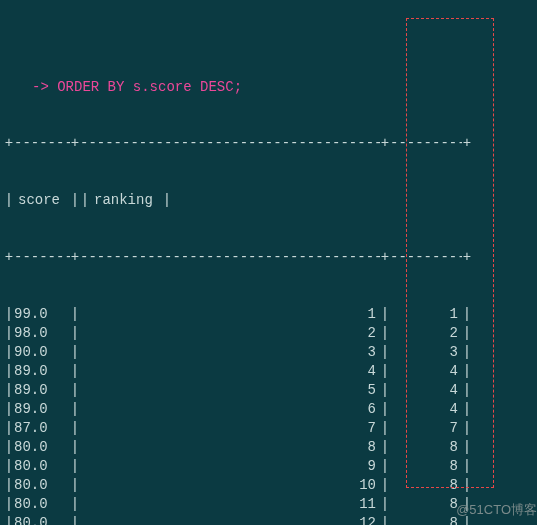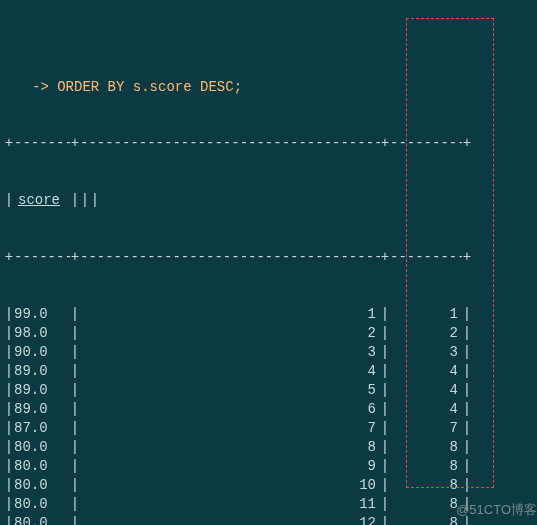--- a/index.html
+++ b/index.html
@@ -8,28 +8,28 @@
     color: #c8d8d8;
     font-family: Consolas, 'Courier New', monospace;
     font-size: 14px;
     line-height: 1.35;
     width: 537px;
     height: 525px;
     padding: 2px 4px;
     position: relative;
     white-space: pre;
   }
-  .sql-line { color: #fdba74; padding-left: 28px; }
+  .sql-line { color: #ec4899; padding-left: 28px; }
   .sep-row, .data-row, .head-row { display: flex; height: 19px; align-items: center; }
   .pipe { color: #c8d8d8; width: 10px; text-align: center; }
   .plus { color: #c8d8d8; width: 10px; text-align: center; }
   .col1 { width: 56px; text-align: left; padding-right: 4px; }
   .col2 { width: 300px; text-align: right; padding-right: 4px; }
   .col3 { width: 72px; text-align: right; padding-right: 4px; }
-  .head-row .col1, .head-row .col2, .head-row .col3 { text-align: left; padding-left: 4px; padding-right: 0; text-decoration: underline; }
+  .head-row .col1, .head-row .col2, .head-row .col3 { text-align: left; padding-left: 4px; padding-right: 0; }
   .dashes { color: #c8d8d8; overflow: hidden; }
   .dashes1 { width: 56px; }
   .dashes2 { width: 300px; }
   .dashes3 { width: 72px; }
   .watermark {
     position: absolute;
     right: 0;
     bottom: 6px;
     color: #7a8a8a;
     font-size: 13px;
@@ -60,20 +60,21 @@
   <span class="plus">+</span>
   <span class="dashes dashes3">---------</span>
   <span class="plus">+</span>
 </div>
 
 <div class="head-row">
   <span class="pipe">|</span>
   <span class="col1">score</span>
   <span class="pipe">|</span>
   <span class="pipe">|</span>
+  <span class="col3">ranking</span>
   <span class="pipe">|</span>
 </div>
 
 <div class="sep-row">
   <span class="plus">+</span>
   <span class="dashes dashes1">-------</span>
   <span class="plus">+</span>
   <span class="dashes dashes2">-------------------------------------</span>
   <span class="plus">+</span>
   <span class="dashes dashes3">---------</span>

